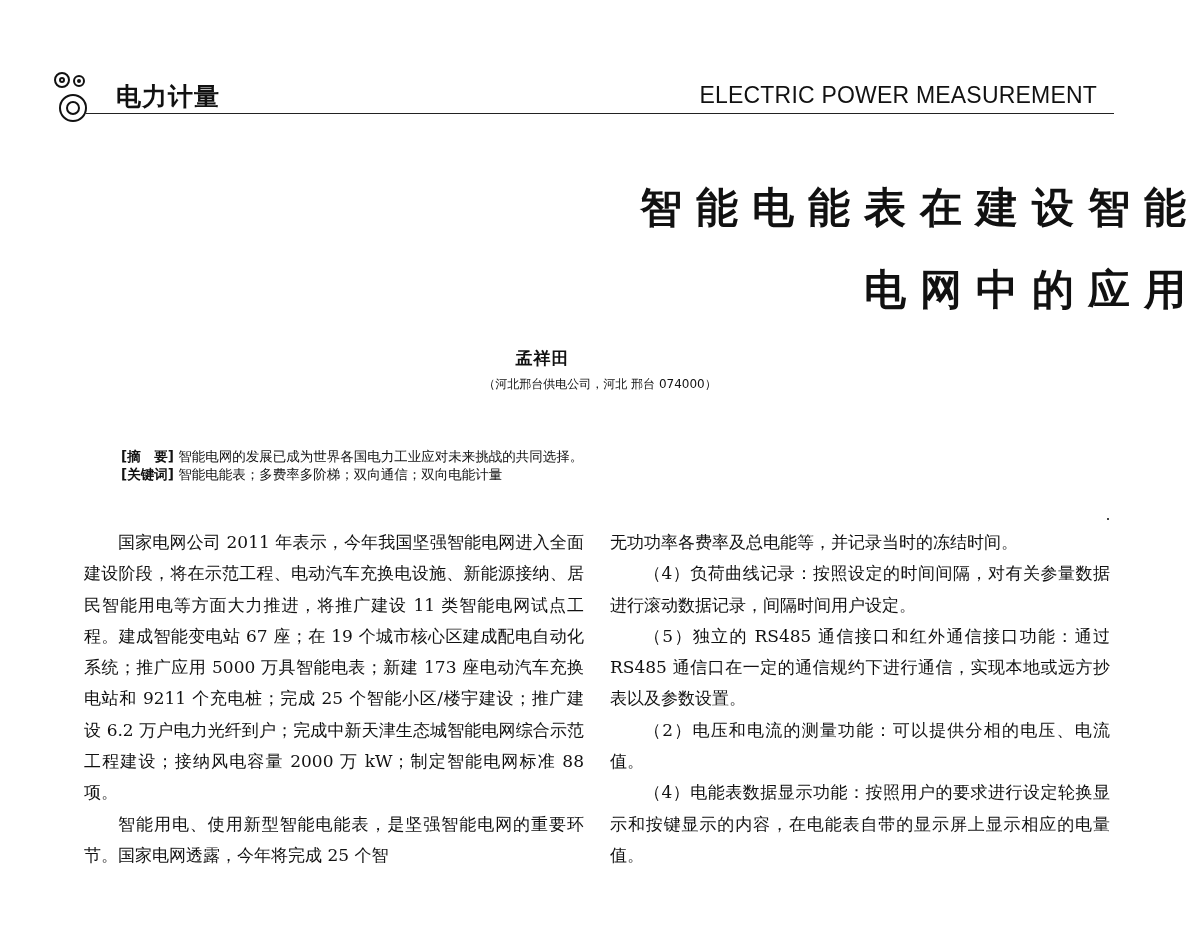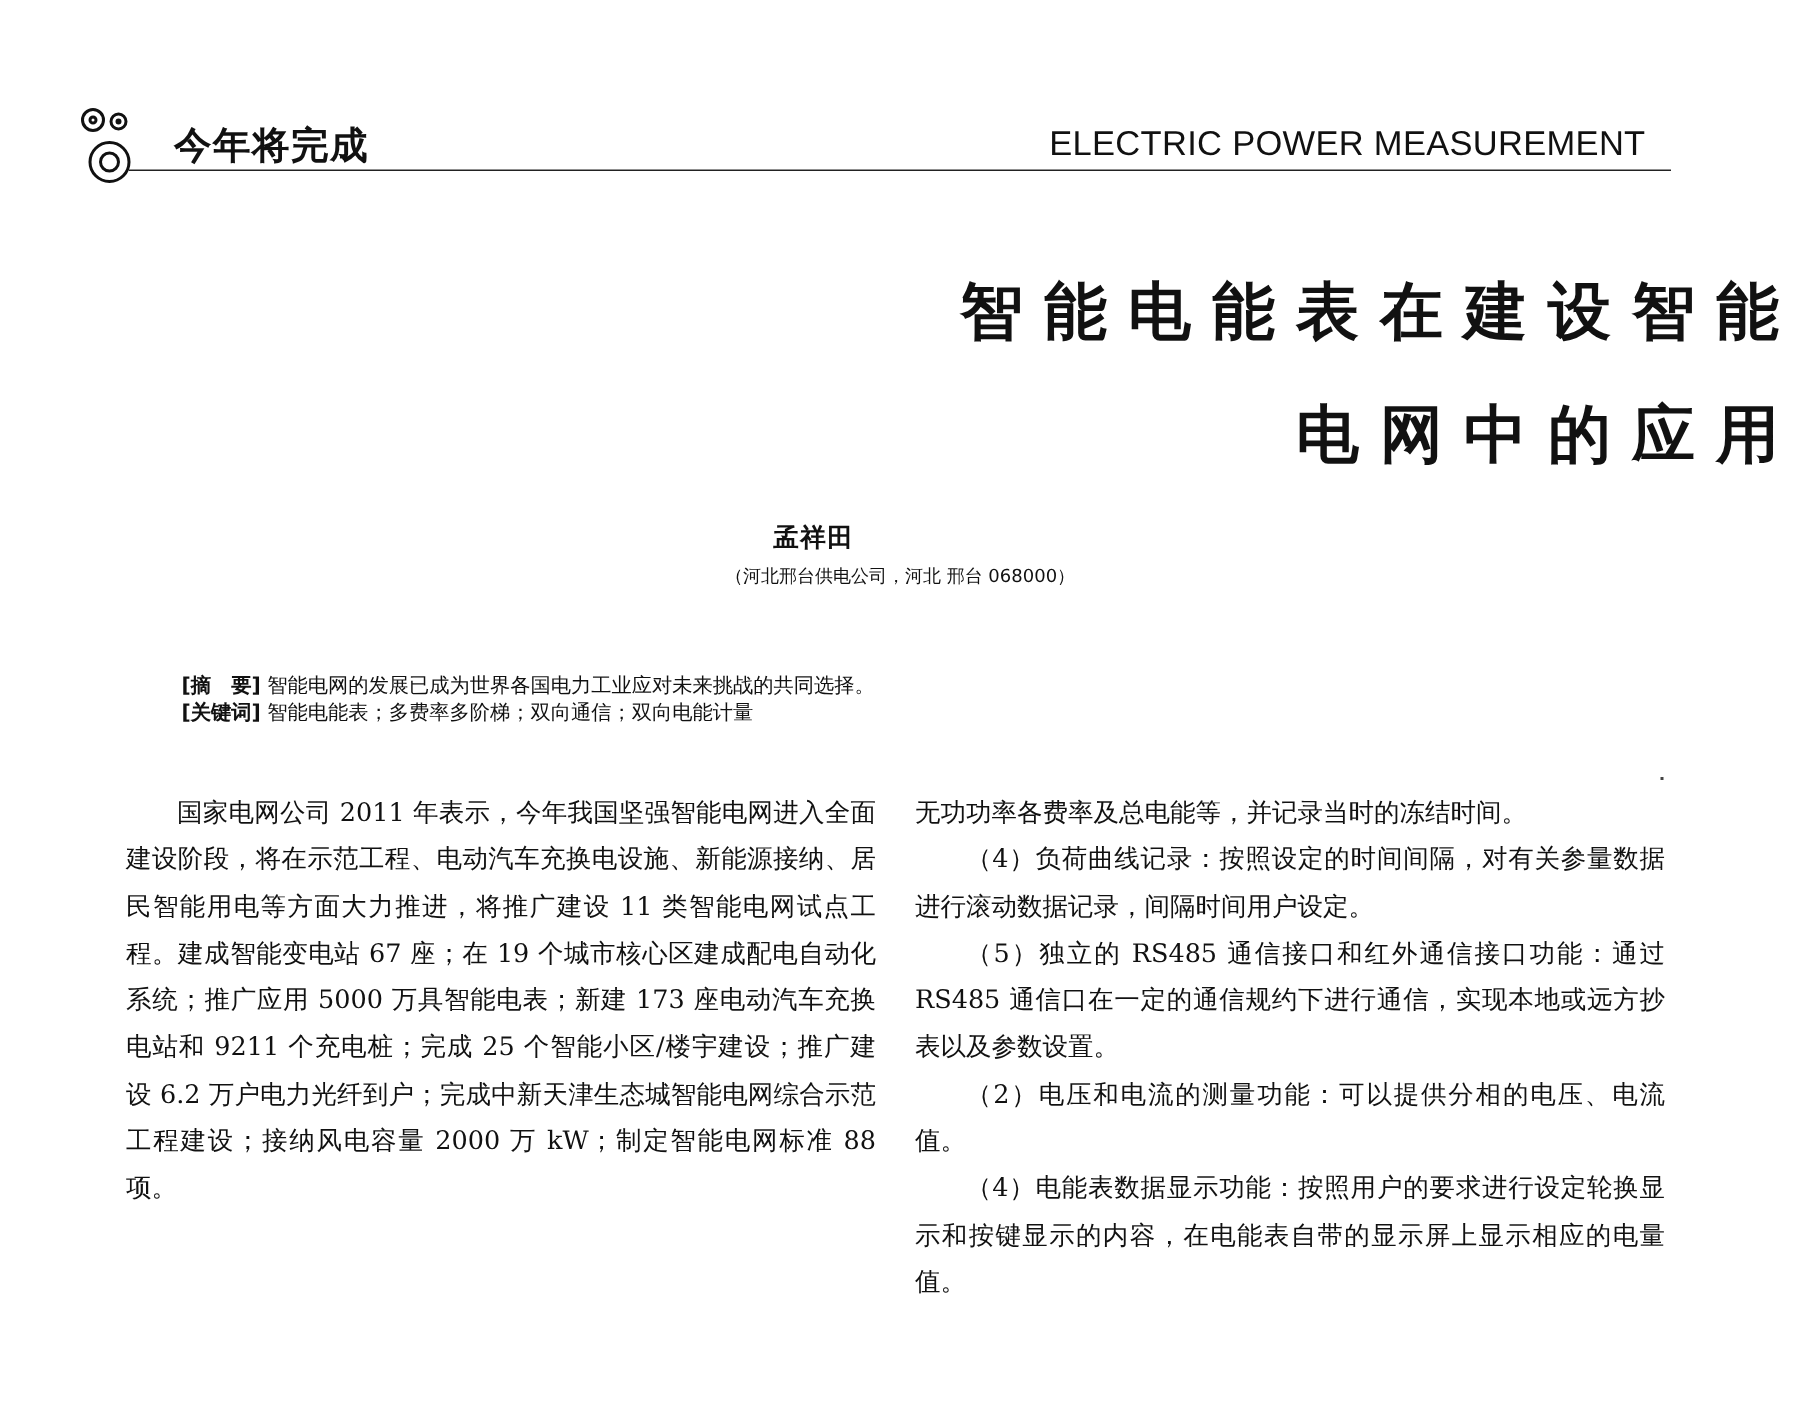--- a/index.html
+++ b/index.html
@@ -60,41 +60,42 @@
 </style>
 </head>
 <body>
 
 <div class="header">
   <div class="logo-circles">
     <div class="circ c1"></div>
     <div class="circ c2"></div>
     <div class="circ c3"></div>
   </div>
-  <div class="section-title">今年将完成</div>
+  <div class="section-title">电力计量</div>
   <div class="header-rule"></div>
   <div class="journal-en">ELECTRIC POWER  MEASUREMENT</div>
 </div>
 
 <div class="title l1">智能电能表在建设智能</div>
 <div class="title l2">电网中的应用</div>
 <div class="author">孟祥田</div>
-<div class="affil">（河北邢台供电公司，河北  邢台   068000）</div>
+<div class="affil">（河北邢台供电公司，河北  邢台   074000）</div>
 
 <div class="meta-line abs">
   <span class="label">[摘　要]</span><span> 智能电网的发展已成为世界各国电力工业应对未来挑战的共同选择。</span>
 </div>
 <div class="meta-line kw">
   <span class="label">[关键词]</span><span> 智能电能表；多费率多阶梯；双向通信；双向电能计量</span>
 </div>
 
 <div class="dot"></div>
 
 <div class="col left">
   <p class="indent">国家电网公司 2011 年表示，今年我国坚强智能电网进入全面建设阶段，将在示范工程、电动汽车充换电设施、新能源接纳、居民智能用电等方面大力推进，将推广建设 11 类智能电网试点工程。建成智能变电站 67 座；在 19 个城市核心区建成配电自动化系统；推广应用 5000 万具智能电表；新建 173 座电动汽车充换电站和 9211 个充电桩；完成 25 个智能小区/楼宇建设；推广建设 6.2 万户电力光纤到户；完成中新天津生态城智能电网综合示范工程建设；接纳风电容量 2000 万 kW；制定智能电网标准 88 项。</p>
+  <p class="indent">智能用电、使用新型智能电能表，是坚强智能电网的重要环节。国家电网透露，今年将完成 25 个智</p>
 </div>
 
 <div class="col right">
   <p>无功功率各费率及总电能等，并记录当时的冻结时间。</p>
   <p class="indent">（4）负荷曲线记录：按照设定的时间间隔，对有关参量数据进行滚动数据记录，间隔时间用户设定。</p>
   <p class="indent">（5）独立的 RS485 通信接口和红外通信接口功能：通过 RS485 通信口在一定的通信规约下进行通信，实现本地或远方抄表以及参数设置。</p>
   <p class="indent">（2）电压和电流的测量功能：可以提供分相的电压、电流值。</p>
   <p class="indent">（4）电能表数据显示功能：按照用户的要求进行设定轮换显示和按键显示的内容，在电能表自带的显示屏上显示相应的电量值。</p>
 </div>
 

